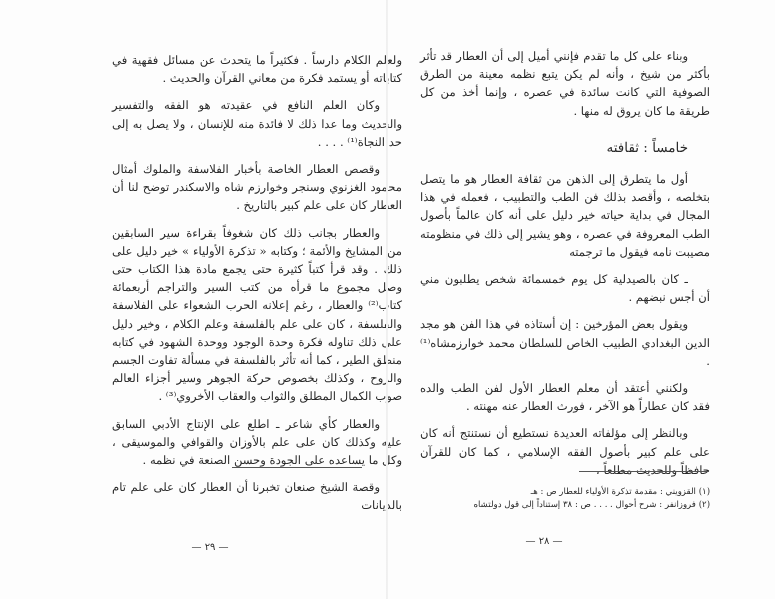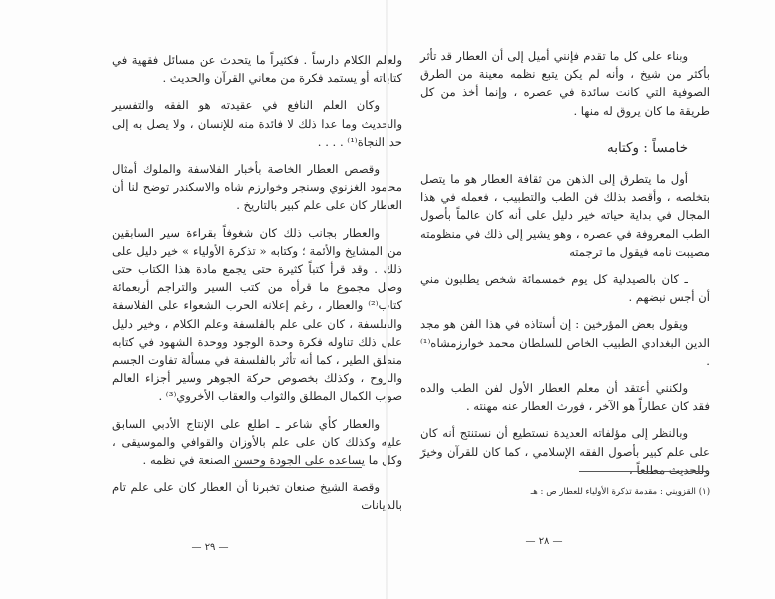--- a/index.html
+++ b/index.html
@@ -66,25 +66,26 @@
   </div>
   <div class="fn-rule"></div>
   <div class="folio">— ٢٩ —</div>
 </div>
 
 <div class="spine"></div>
 
 <div class="page page-right">
   <div class="textblock">
     <p class="para">وبناء على كل ما تقدم فإنني أميل إلى أن العطار قد تأثر بأكثر من شيخ ، وأنه لم يكن يتبع نظمه معينة من الطرق الصوفية التي كانت سائدة في عصره ، وإنما أخذ من كل طريقة ما كان يروق له منها .</p>
-    <p class="heading">خامساً : وكتابه</p>
+    <p class="heading">خامساً : ثقافته</p>
     <p class="para">أول ما يتطرق إلى الذهن من ثقافة العطار هو ما يتصل بتخلصه ، وأقصد بذلك فن الطب والتطبيب ، فعمله في هذا المجال في بداية حياته خير دليل على أنه كان عالماً بأصول الطب المعروفة في عصره ، وهو يشير إلى ذلك في منظومته مصيبت نامه فيقول ما ترجمته</p>
     <p class="para">ـ كان بالصيدلية كل يوم خمسمائة شخص يطلبون مني أن أجس نبضهم .</p>
     <p class="para">ويقول بعض المؤرخين : إن أستاذه في هذا الفن هو مجد الدين البغدادي الطبيب الخاص للسلطان محمد خوارزمشاه⁽¹⁾ .</p>
     <p class="para">ولكنني أعتقد أن معلم العطار الأول لفن الطب والده فقد كان عطاراً هو الآخر ، فورث العطار عنه مهنته .</p>
-    <p class="para">وبالنظر إلى مؤلفاته العديدة نستطيع أن نستنتج أنه كان على علم كبير بأصول الفقه الإسلامي ، كما كان للقرآن وخيرً وللحديث مطلعاً ،</p>
+    <p class="para">وبالنظر إلى مؤلفاته العديدة نستطيع أن نستنتج أنه كان على علم كبير بأصول الفقه الإسلامي ، كما كان للقرآن حافظاً وللحديث مطلعاً ،</p>
   </div>
   <div class="fn-rule"></div>
   <div class="footnotes">
     <p class="footnote">(١) القزويني : مقدمة تذكرة الأولياء للعطار ص : هـ</p>
+    <p class="footnote">(٢) فروزانفر : شرح أحوال . . . . ص : ٣٨ إستناداً إلى قول دولتشاه</p>
   </div>
   <div class="folio">— ٢٨ —</div>
 </div>
 
 </body></html>

